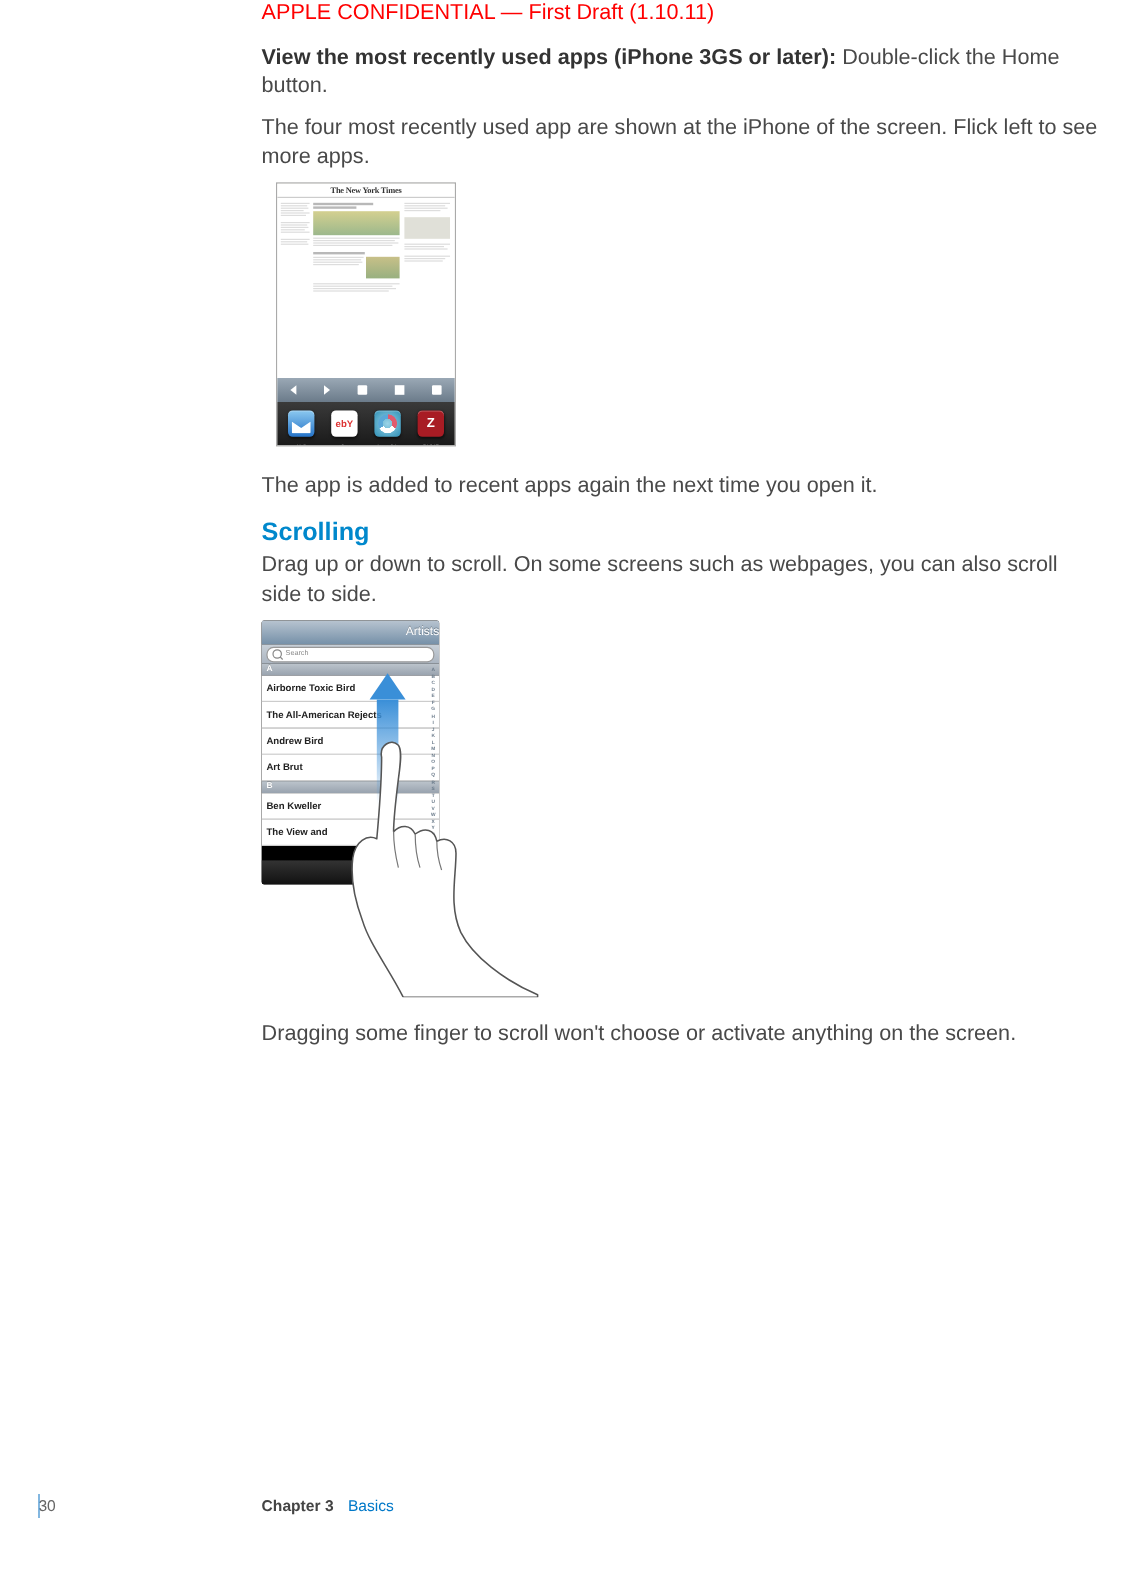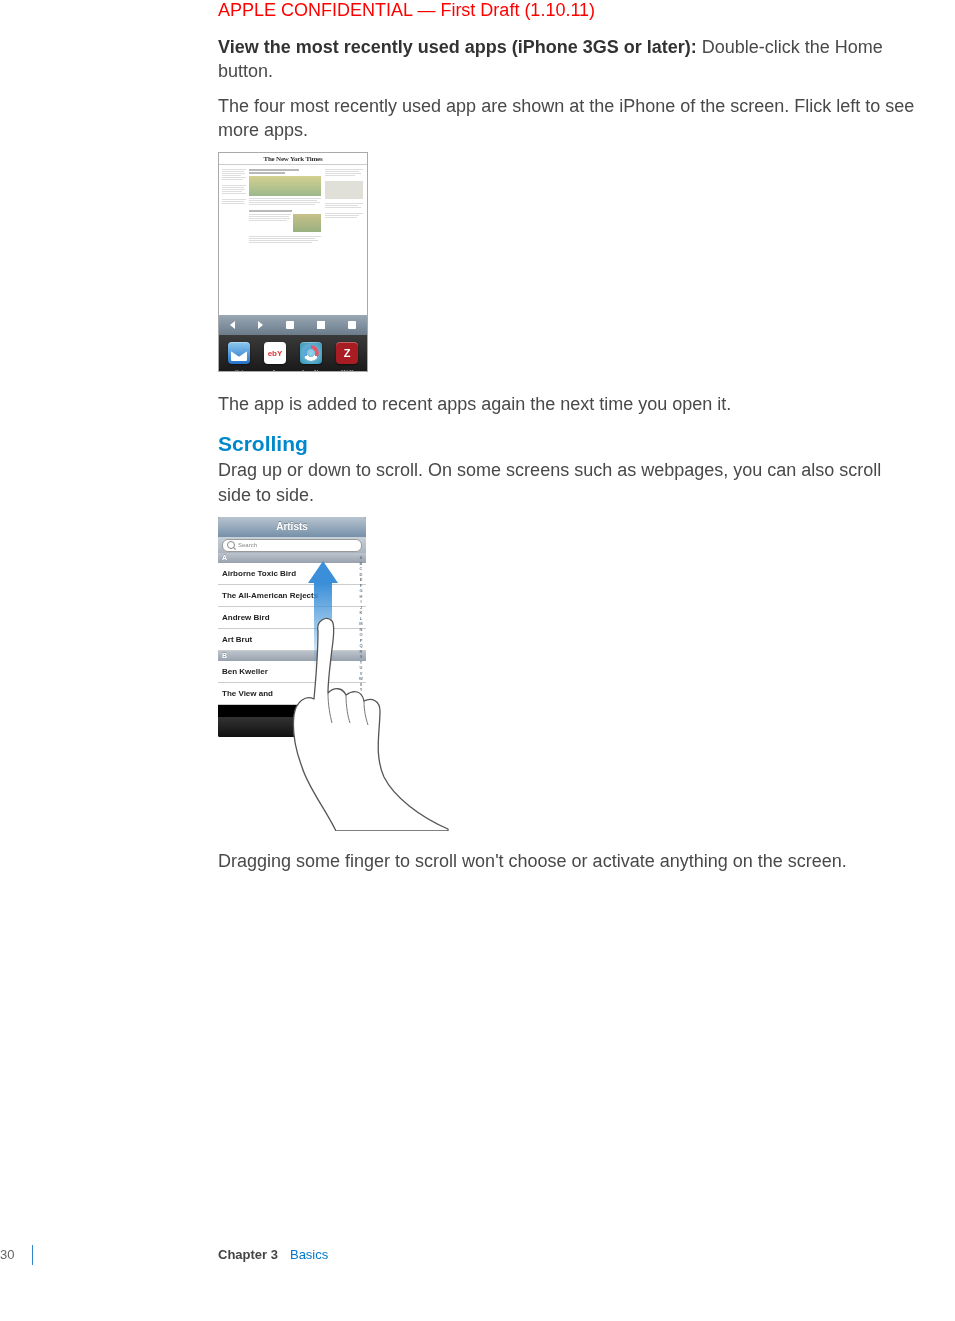--- a/index.html
+++ b/index.html
@@ -42,21 +42,21 @@
       font-size: 21px;
       font-weight: bold;
       margin-top: 16px;
       margin-bottom: 2px;
     }
     .fig-multitask {
       width: 148px;
       height: 218px;
       border: 1px solid #aaa;
       background: #f4f4f0;
-      margin: 8px 0 20px 0;
+      margin: 8px 0 20px 12px;
       position: relative;
       overflow: hidden;
     }
     .fig-multitask .masthead {
       font-family: "Times New Roman", serif;
       font-size: 7px;
       text-align: center;
       font-weight: bold;
       border-bottom: 0.5px solid #ccc;
       padding: 2px 0 1px 0;
@@ -164,22 +164,22 @@
       height: 220px;
       background: #000;
       border-radius: 2px;
       overflow: hidden;
     }
     .phone-crop .titlebar {
       height: 20px;
       background: linear-gradient(180deg, #b8c4d0, #7590a8);
       color: #fff;
       font-size: 10px;
-      font-weight: bold;
-      text-align: center;
+      font-weight: normal;
+      text-align: right;
       line-height: 20px;
       text-shadow: 0 -1px 0 rgba(0,0,0,0.3);
     }
     .phone-crop .searchbar {
       height: 16px;
       background: linear-gradient(180deg, #c8d0d8, #aab4c0);
       display: flex;
       align-items: center;
       padding: 0 4px;
     }
@@ -275,20 +275,21 @@
       left: 0;
       width: 955px;
       height: 20px;
     }
     .footer .page-num {
       position: absolute;
       left: 0;
       font-size: 13px;
       color: #666;
       top: 2px;
+      padding-left: 32px;
     }
     .footer .rule {
       position: absolute;
       left: 32px;
       top: 0;
       bottom: 0;
       width: 1px;
       background: #3388cc;
     }
     .footer .chapter {

